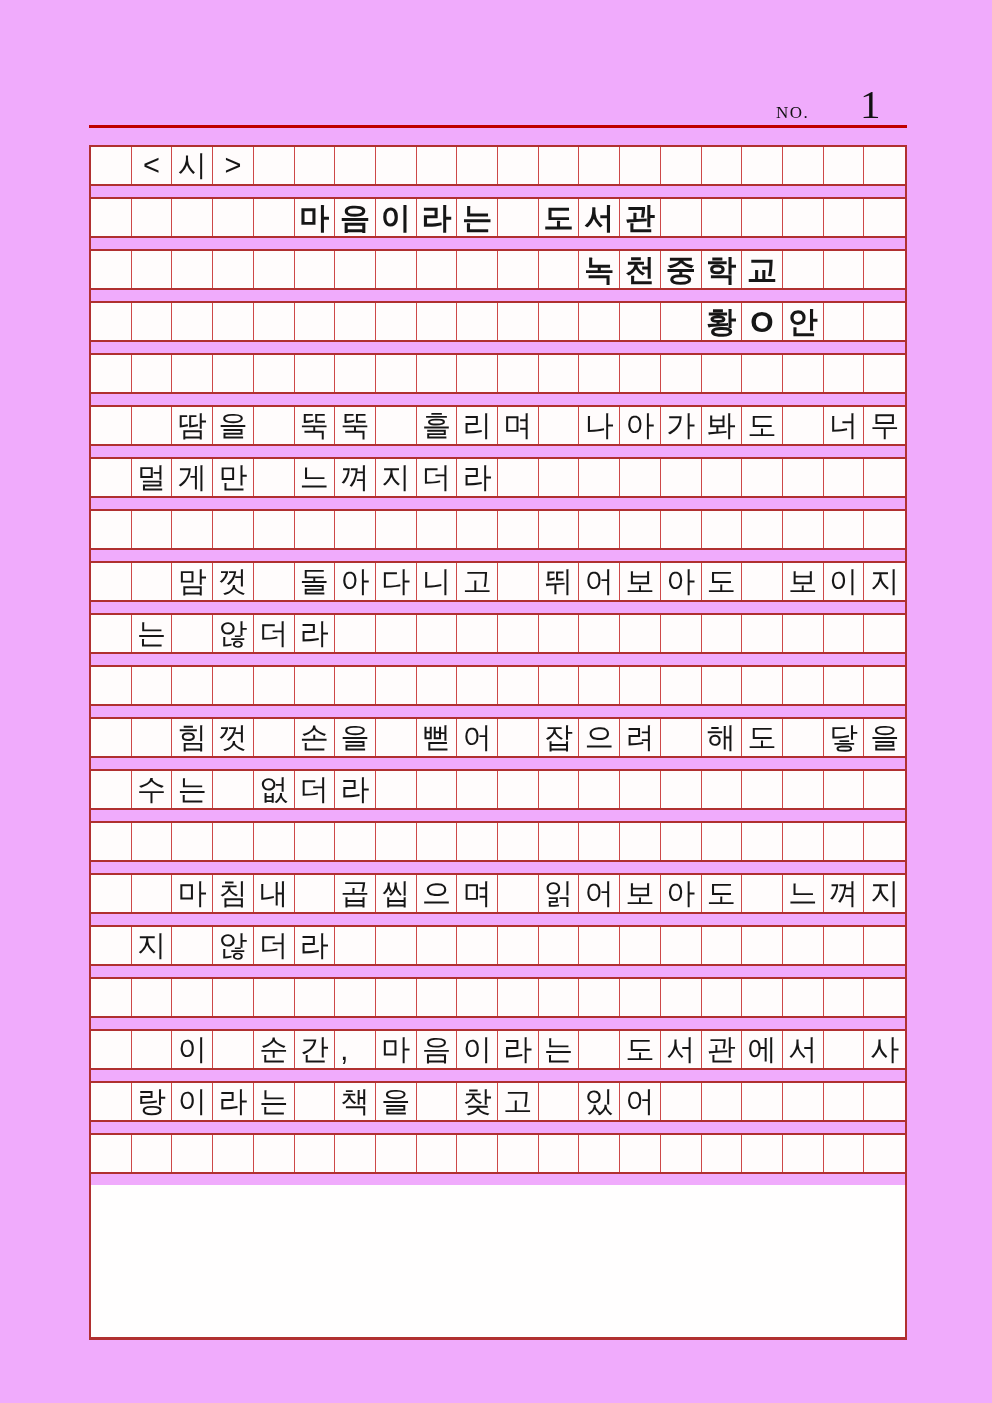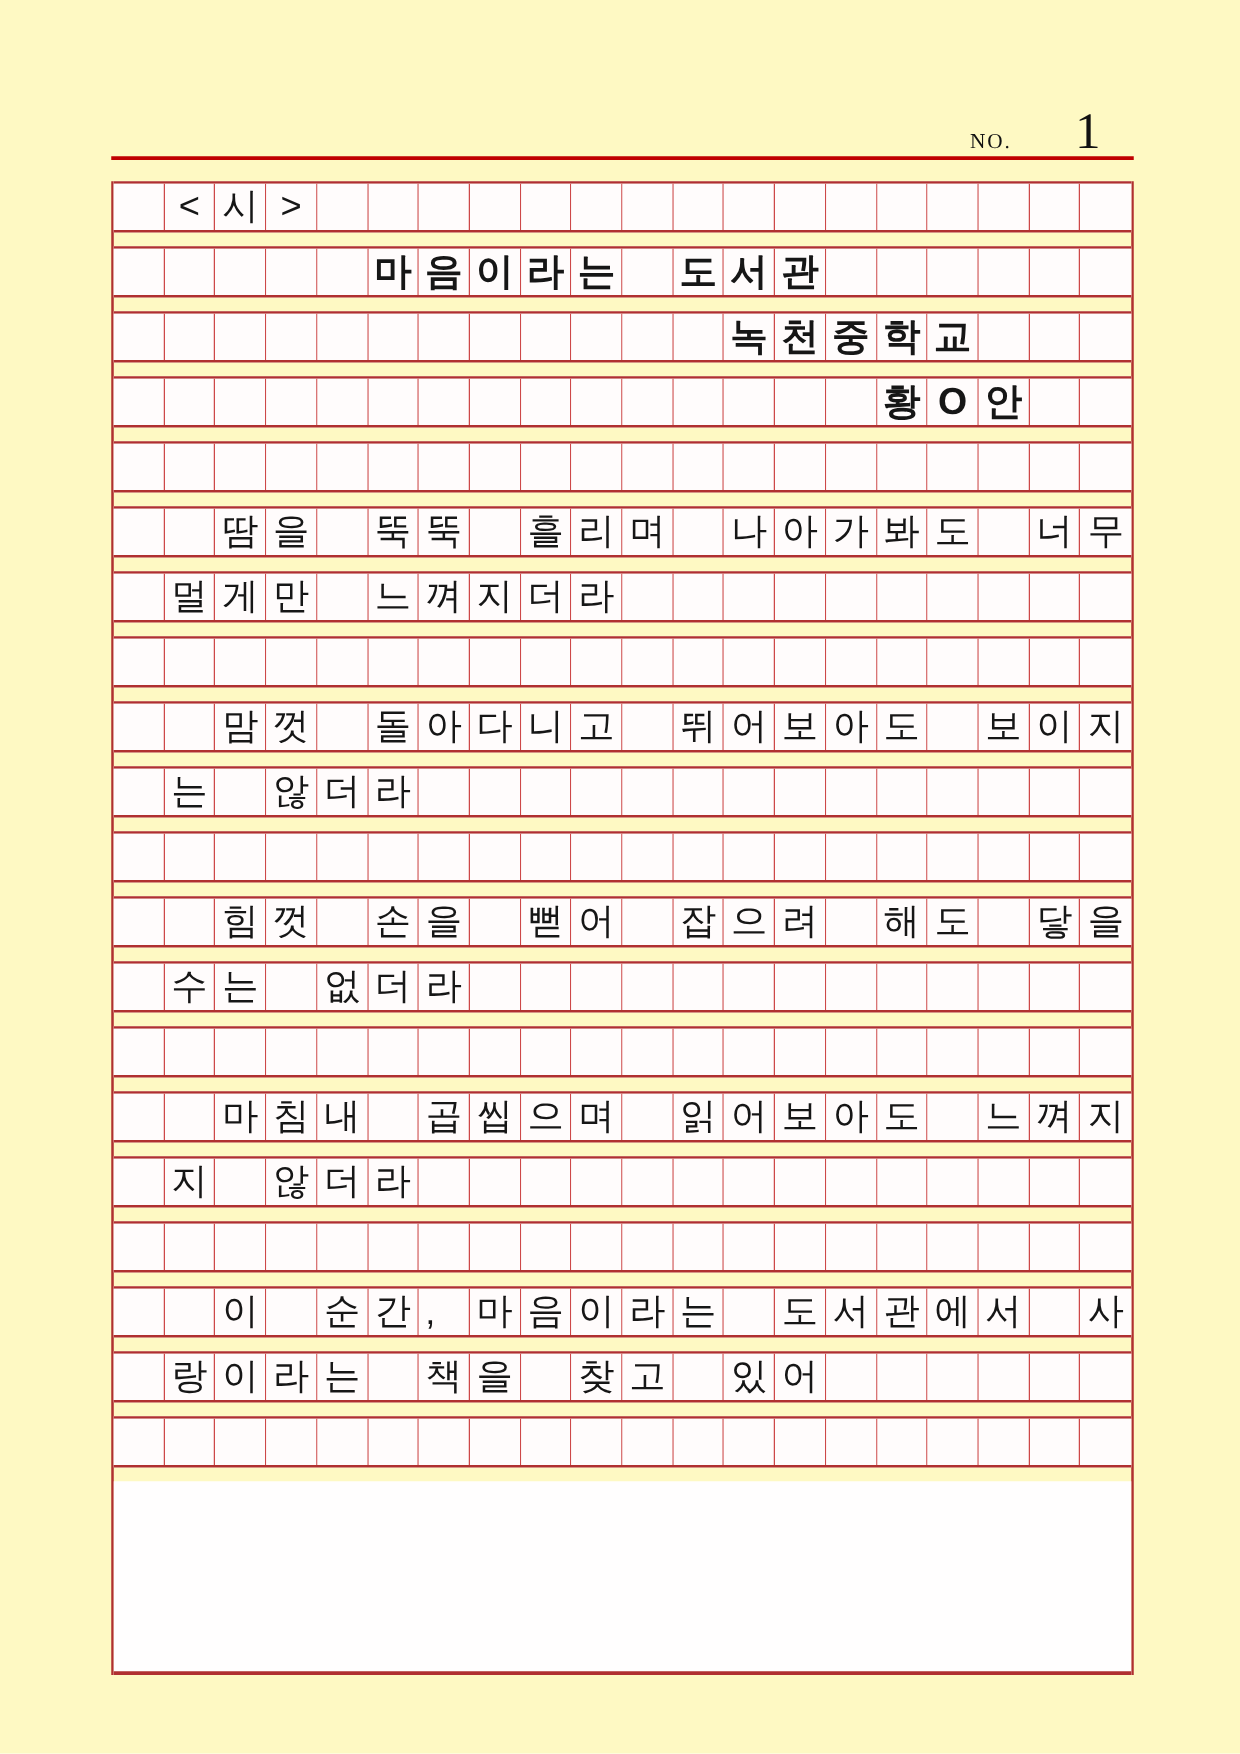--- a/index.html
+++ b/index.html
@@ -1,16 +1,16 @@
 <!DOCTYPE html>
 <html><head>
 <meta charset="utf-8">
 <style>
   html,body{margin:0;padding:0;background:#fff;}
-  .page{position:relative;width:992px;height:1403px;background:#fef9c3;
+  .page{position:relative;width:992px;height:1403px;background:#f0abfc;
         font-family:"Liberation Sans",sans-serif;overflow:hidden;}
 
   
   .hdr-no{position:absolute;left:776px;top:103px;
           font-family:"Liberation Serif",serif;font-size:17px;
           letter-spacing:1.5px;color:#111;}
   .hdr-num{position:absolute;left:860px;top:80px;
            font-family:"Liberation Serif",serif;font-size:41px;
            font-weight:400;color:#111;}
   .hdr-line{position:absolute;left:89px;top:125px;width:818px;height:0;

